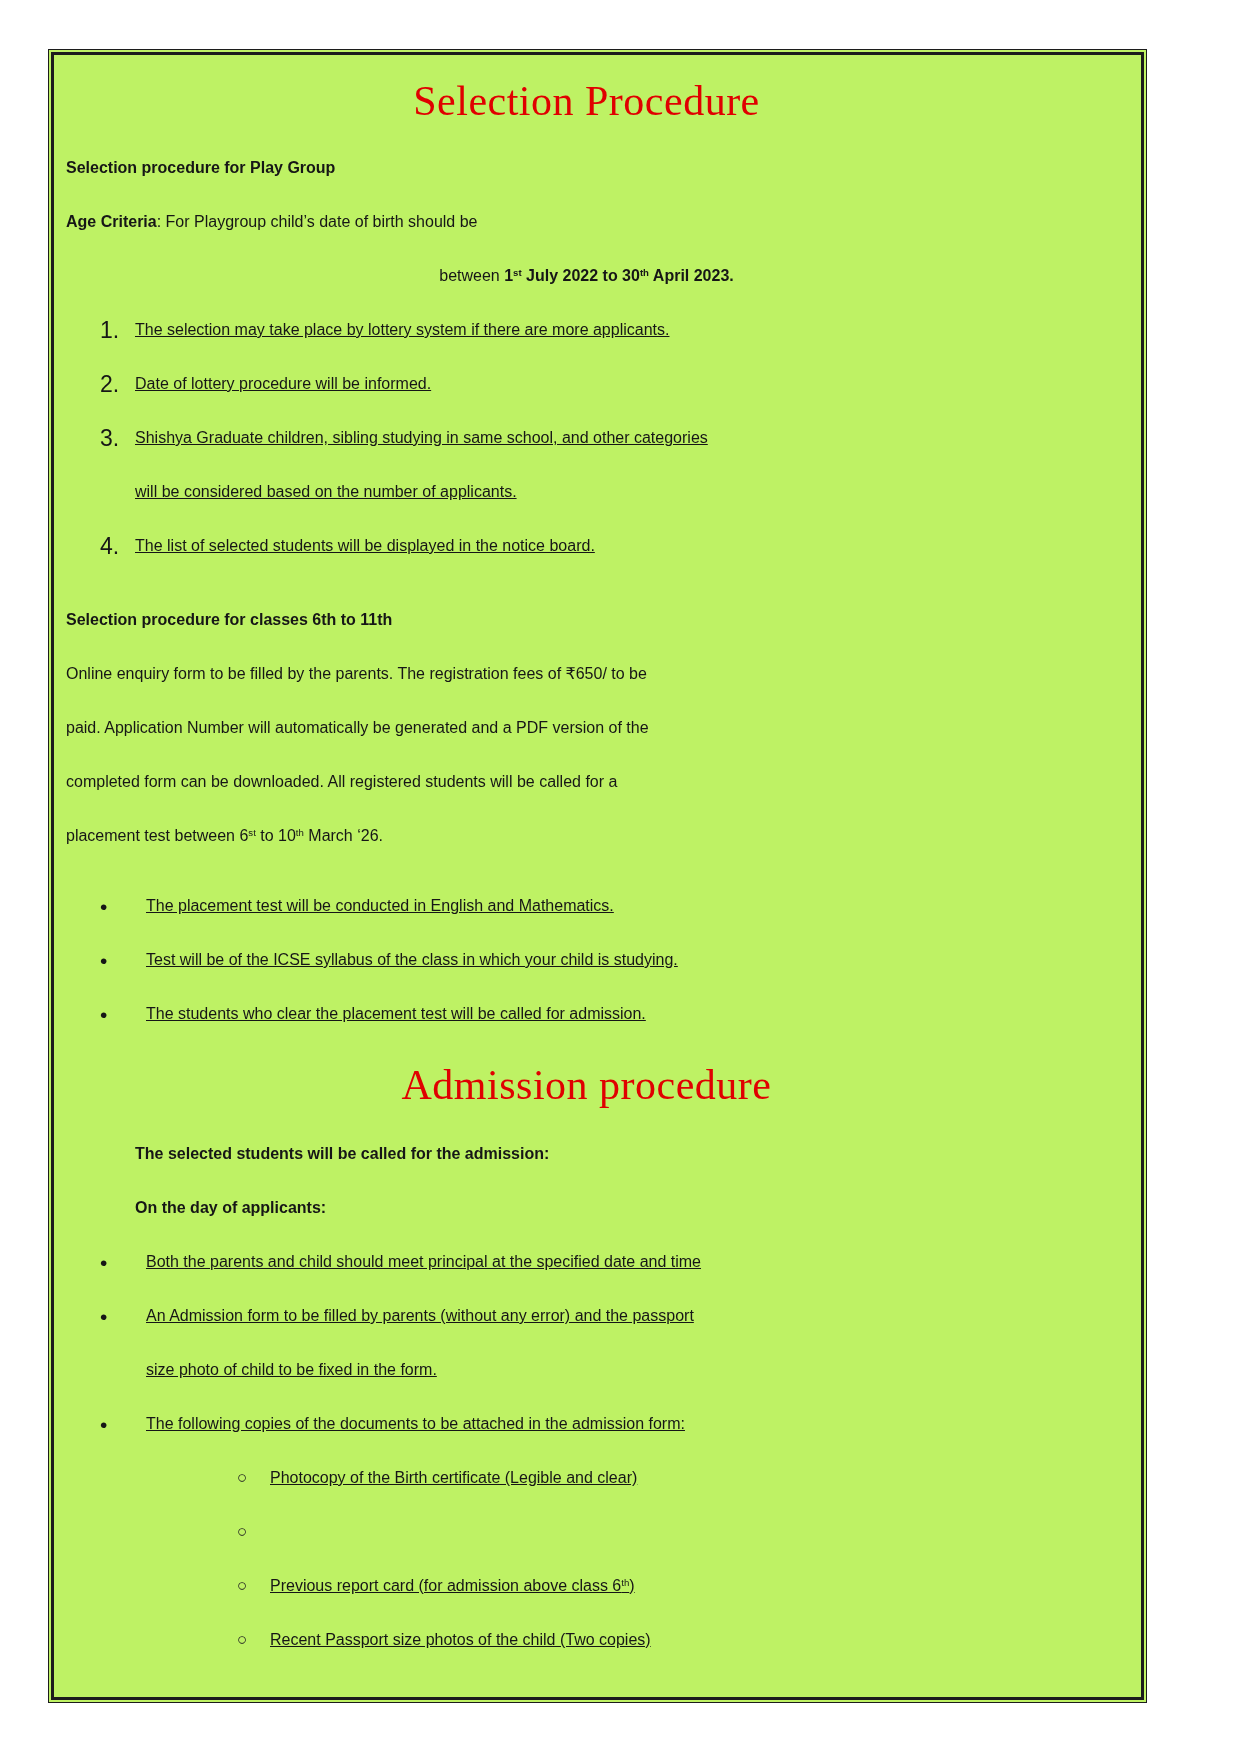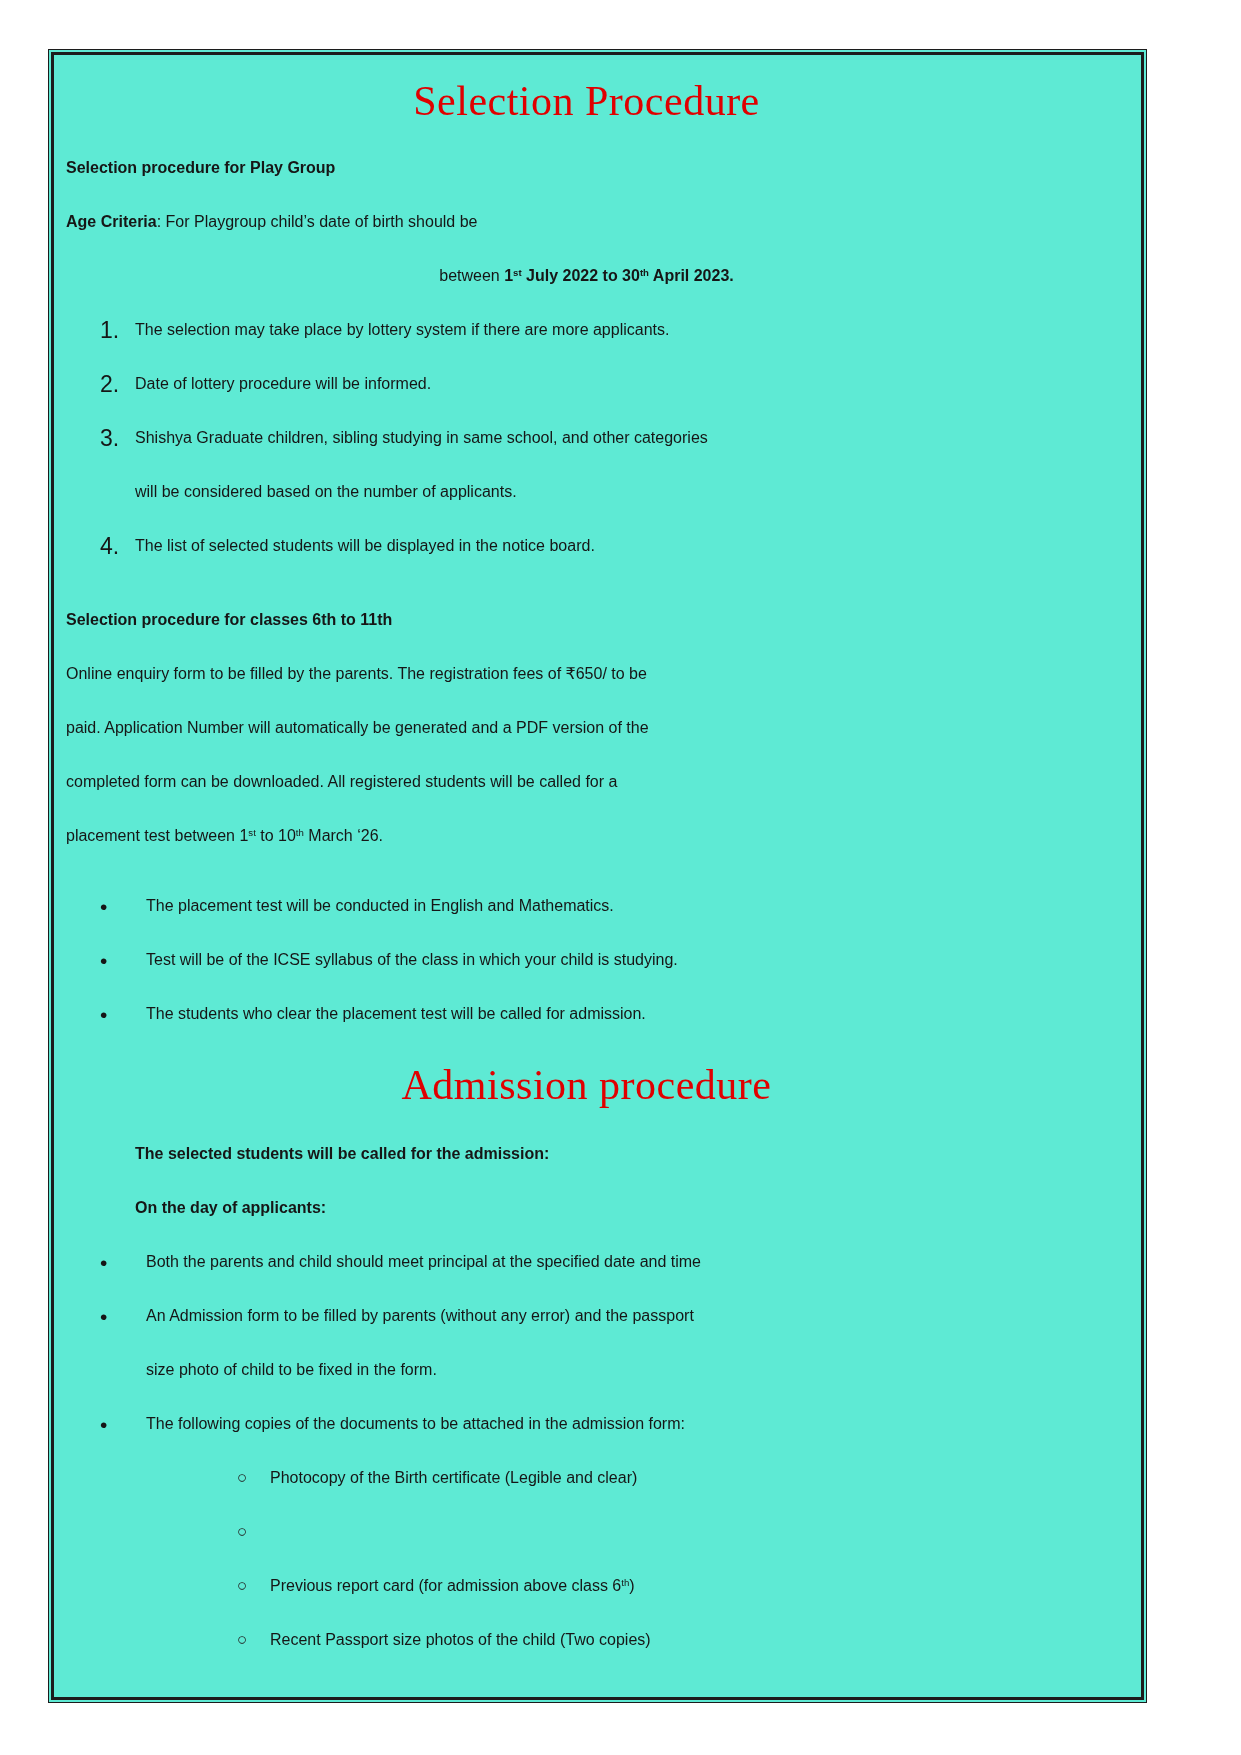--- a/index.html
+++ b/index.html
@@ -3,21 +3,21 @@
 <meta charset="utf-8">
 <style>
   html,body{margin:0;padding:0;}
   body{
     width:1241px;height:1755px;background:#ffffff;position:relative;
     font-family:"Liberation Sans","DejaVu Sans",sans-serif;color:#161616;
     -webkit-font-smoothing:antialiased;
   }
   .page-frame{
     position:absolute;left:48px;top:49px;width:1099px;height:1654px;
-    border:1px solid #1c1c1c;box-sizing:border-box;padding:2px;background:#5eead4;
+    border:1px solid #1c1c1c;box-sizing:border-box;padding:2px;background:#bef264;
   }
   .page-frame-inner{
     border:3px solid #1c1c1c;width:100%;height:100%;box-sizing:border-box;
     padding:8px 34px 0 12px;overflow:hidden;
   }
   .doc-title{
     font-family:"Liberation Serif","DejaVu Serif",serif;
     font-size:42px;line-height:56px;color:#e00000;text-align:center;
     font-weight:400;letter-spacing:0.5px;
   }
@@ -31,21 +31,21 @@
   .mt16{margin-top:16px;}
   .mt20{margin-top:20px;}
   sup{
     font-size:0.60em;line-height:0;vertical-align:baseline;
     position:relative;top:-0.5em;
   }
   .li-row{display:flex;align-items:flex-start;padding-left:34px;}
   .li-marker{width:35px;flex:none;font-size:23px;line-height:54px;height:54px;}
   .bullet-marker{width:46px;flex:none;font-size:23px;line-height:54px;height:54px;}
   .bullet-marker .dot{font-size:21px;}
-  .li-body{flex:1;min-width:0;}
+  .li-body{flex:1;min-width:0;text-decoration:underline;}
   .sub-row{display:flex;align-items:flex-start;padding-left:171px;}
   .sub-marker{width:33px;flex:none;font-size:17px;line-height:54px;height:54px;color:#222;}
   .indent{padding-left:69px;}
 </style>
 </head>
 <body>
 
 <div class="page-frame">
   <div class="page-frame-inner">
 
@@ -86,21 +86,21 @@
           <div class="line">The list of selected students will be displayed in the notice board.</div>
         </div>
     </div>
 
     <div class="line b mt20">Selection procedure for classes 6th to 11th</div>
 
     <div>
       <div class="line">Online enquiry form to be filled by the parents. The registration fees of ₹650/ to be</div>
       <div class="line">paid. Application Number will automatically be generated and a PDF version of the</div>
       <div class="line">completed form can be downloaded. All registered students will be called for a</div>
-      <div class="line"><span>placement test between 1</span><sup>st</sup><span> to 10</span><sup>th</sup><span> March ‘26.</span></div>
+      <div class="line"><span>placement test between 6</span><sup>st</sup><span> to 10</span><sup>th</sup><span> March ‘26.</span></div>
     </div>
 
     <div class="mt16">
       <div class="li-row">
         <div class="bullet-marker"><span class="dot">•</span></div>
         <div class="li-body">
             <div class="line">The placement test will be conducted in English and Mathematics.</div>
           </div>
       </div>
       <div class="li-row">

